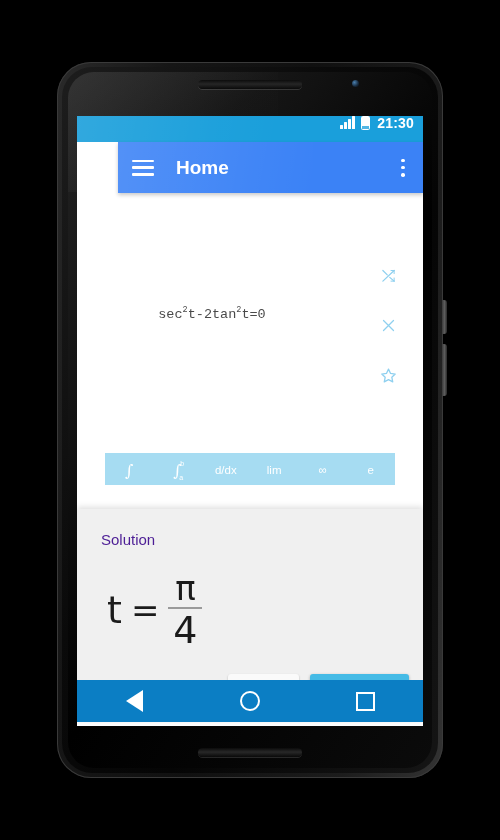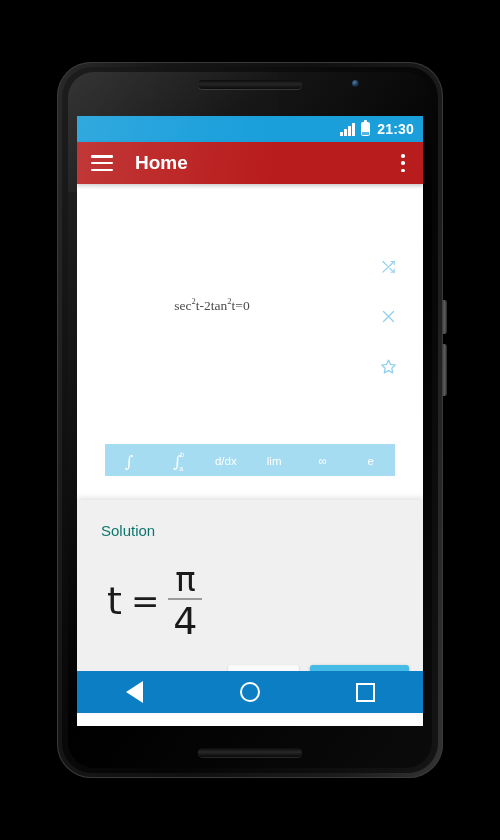--- a/index.html
+++ b/index.html
@@ -109,21 +109,20 @@
     background: #ffffff;
     overflow: hidden;
   }
 
   
   .status-bar {
     position: relative;
     height: 26px;
     background: #1a9fdb;
     display: flex;
-    align-items: center;
     justify-content: flex-end;
     padding-right: 9px;
     box-sizing: border-box;
   }
   .status-bar::before {
     content: "";
     position: absolute;
     left: 0; top: 0;
     width: 200px; height: 26px;
     background: linear-gradient(100deg, rgba(255,255,255,0.10) 0%, rgba(255,255,255,0.02) 70%, rgba(255,255,255,0) 100%);
@@ -171,28 +170,29 @@
     color: #ffffff;
     font-size: 14px;
     font-weight: bold;
     letter-spacing: 0.2px;
     line-height: 1;
   }
 
   
   .app-bar {
     position: relative;
-    height: 42px;
-    background: #b91c1c;
+    height: 51px;
+    background: #3b82f6;
     display: flex;
     align-items: center;
     padding: 0 10px 0 14px;
     box-sizing: border-box;
     box-shadow: 0 2px 4px rgba(0,0,0,0.22);
     z-index: 5;
+    margin-left: 41px;
   }
   .app-bar::before {
     content: "";
     position: absolute;
     left: 0; top: 0;
     width: 195px; height: 51px;
     background: linear-gradient(100deg, rgba(255,255,255,0.12) 0%, rgba(255,255,255,0.03) 70%, rgba(255,255,255,0) 100%);
     pointer-events: none;
   }
   .hamburger {
@@ -256,21 +256,21 @@
     height: 120px;
   }
   .expr-text {
     position: absolute;
     left: 0;
     top: 40px;
     width: 270px;
     text-align: center;
     font-size: 13.5px;
     color: #4a4a4a;
-    font-family: Liberation Serif, serif;
+    font-family: Liberation Mono, monospace;
   }
   .expr-text sup {
     font-size: 8.5px;
     vertical-align: super;
   }
 
   .expr-icons {
     position: absolute;
     right: 22px;
     top: 0;
@@ -346,21 +346,21 @@
     background: #f0f0f0;
     box-shadow: 0 -2px 6px rgba(0,0,0,0.13);
     z-index: 10;
     box-sizing: border-box;
   }
   .solution-title {
     position: absolute;
     left: 24px;
     top: 22px;
     font-size: 15px;
-    color: #0f766e;
+    color: #4c1d95;
   }
   .solution-body {
     position: absolute;
     left: 30px;
     top: 62px;
     display: flex;
     align-items: center;
     color: #1b1b1b;
   }
   .sol-var {

